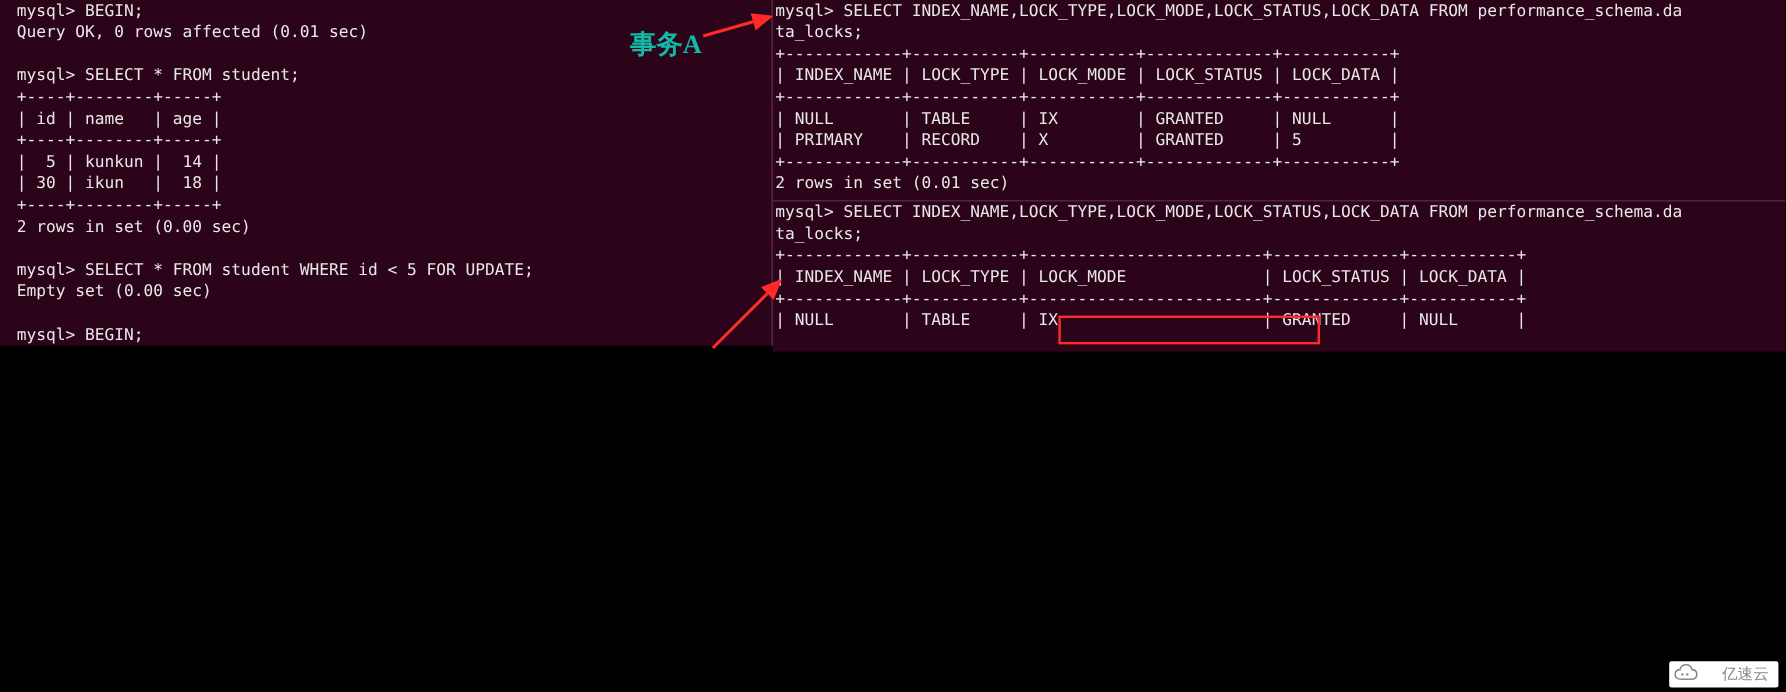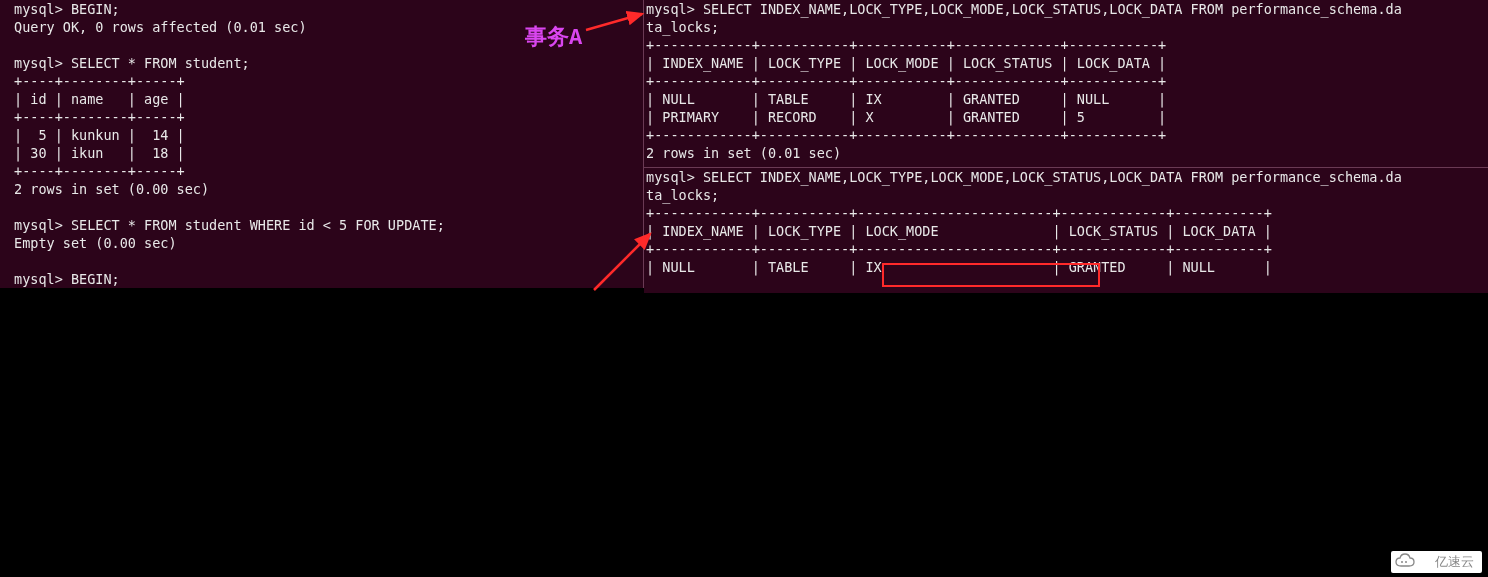--- a/index.html
+++ b/index.html
@@ -20,22 +20,22 @@
     position: absolute;
     overflow: hidden;
     padding: 0 2px;
     border: 0;
   }
   .term-left   { left: 0;   top: 0; width: 644px; height: 288px; border-right: 1px solid #6a3a54; padding-left: 14px; }
   .term-right1 { left: 644px; top: 0;  width: 844px; height: 168px; border-bottom: 1px solid #6a3a54; }
   .term-right2 { left: 644px; top: 168px; width: 844px; height: 125px; }
   .annotation {
     position: absolute;
-    color: #d946ef;
-    font-family: Liberation Mono, monospace;
+    color: #14b8a6;
+    font-family: Liberation Serif, serif;
     font-weight: 700;
     font-size: 22px;
     pointer-events: none;
   }
   .arrow {
     position: absolute;
     pointer-events: none;
   }
   .redbox {
     position: absolute;

